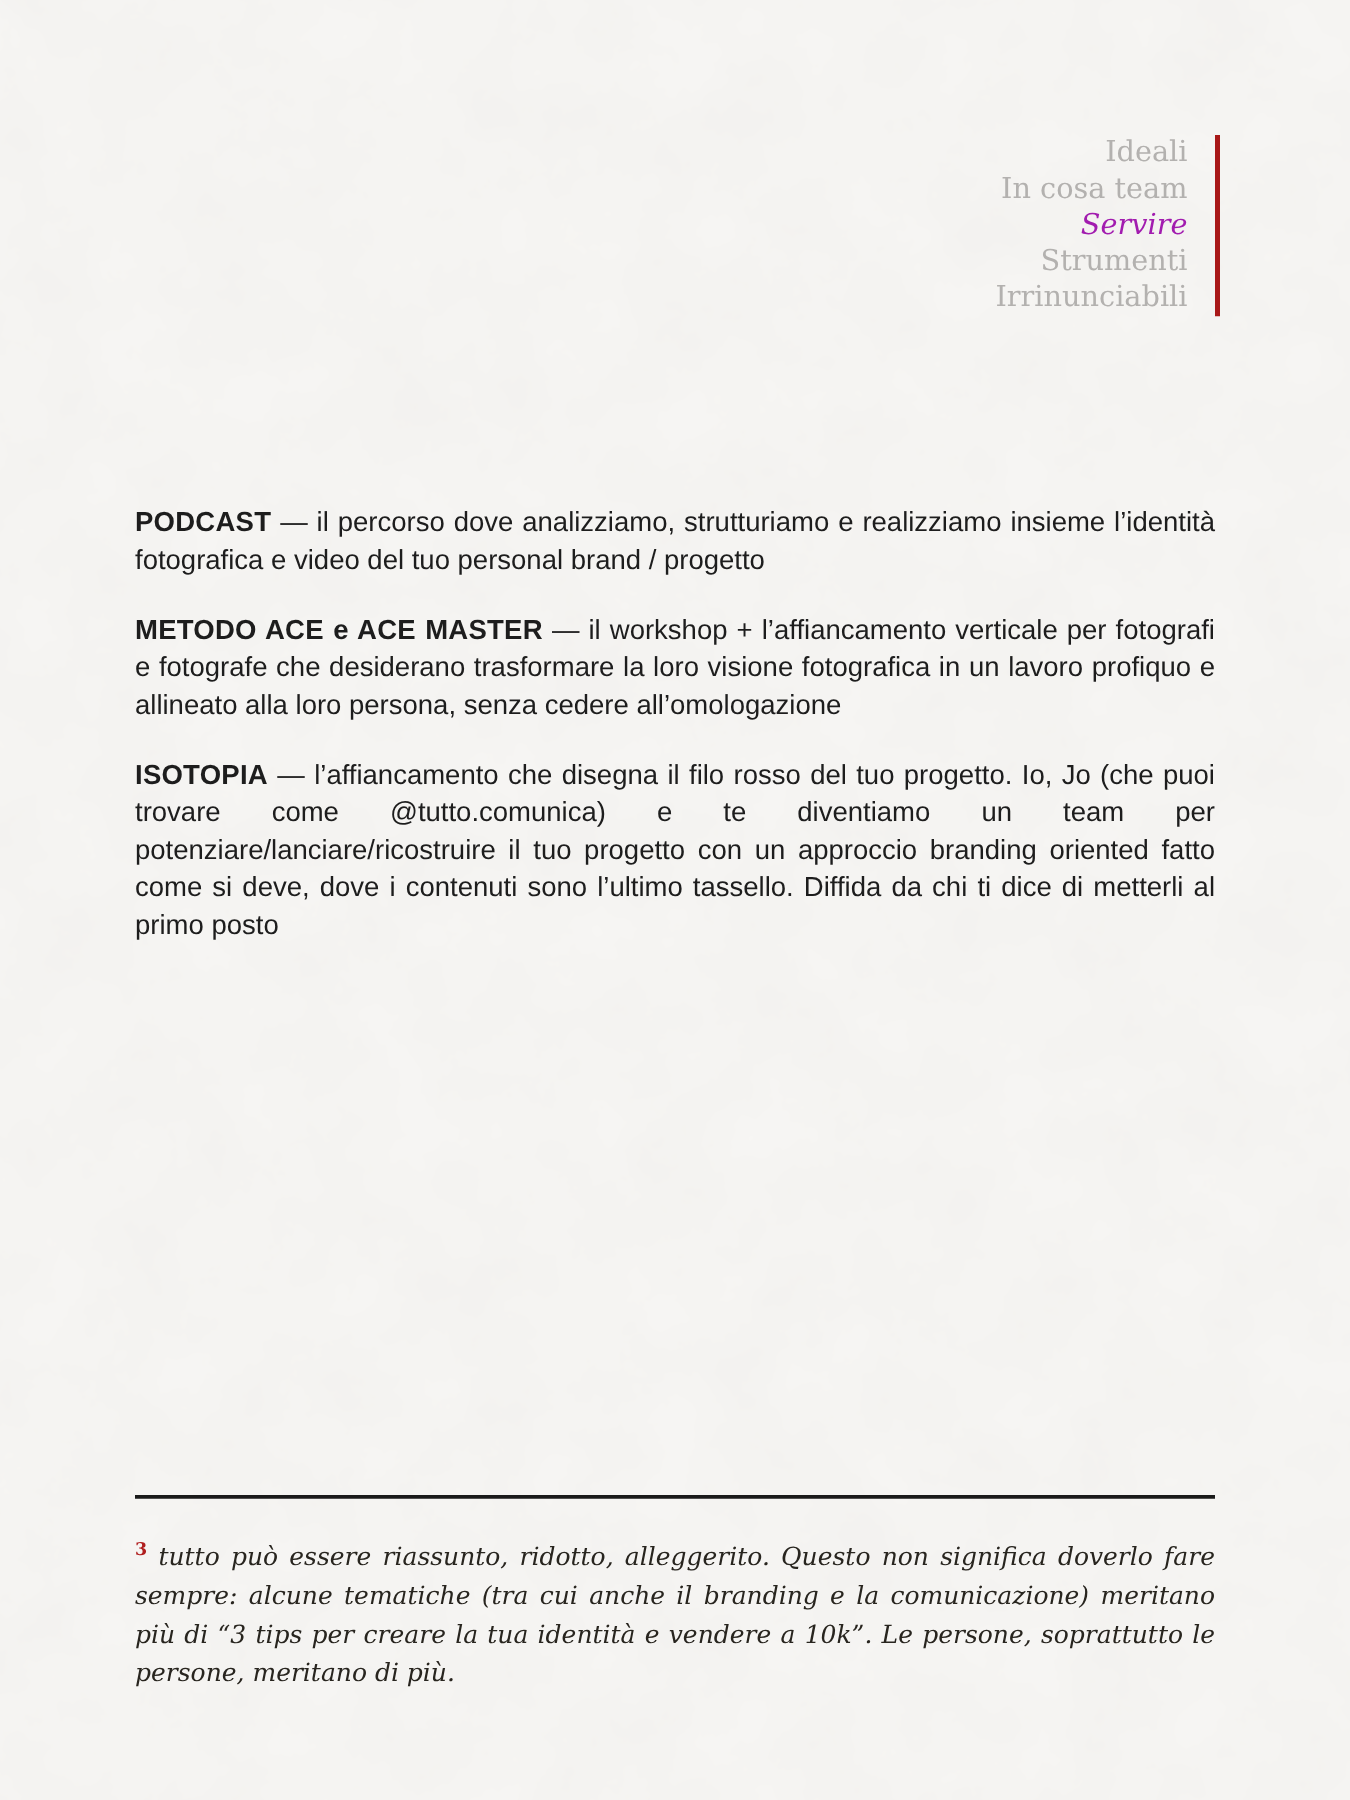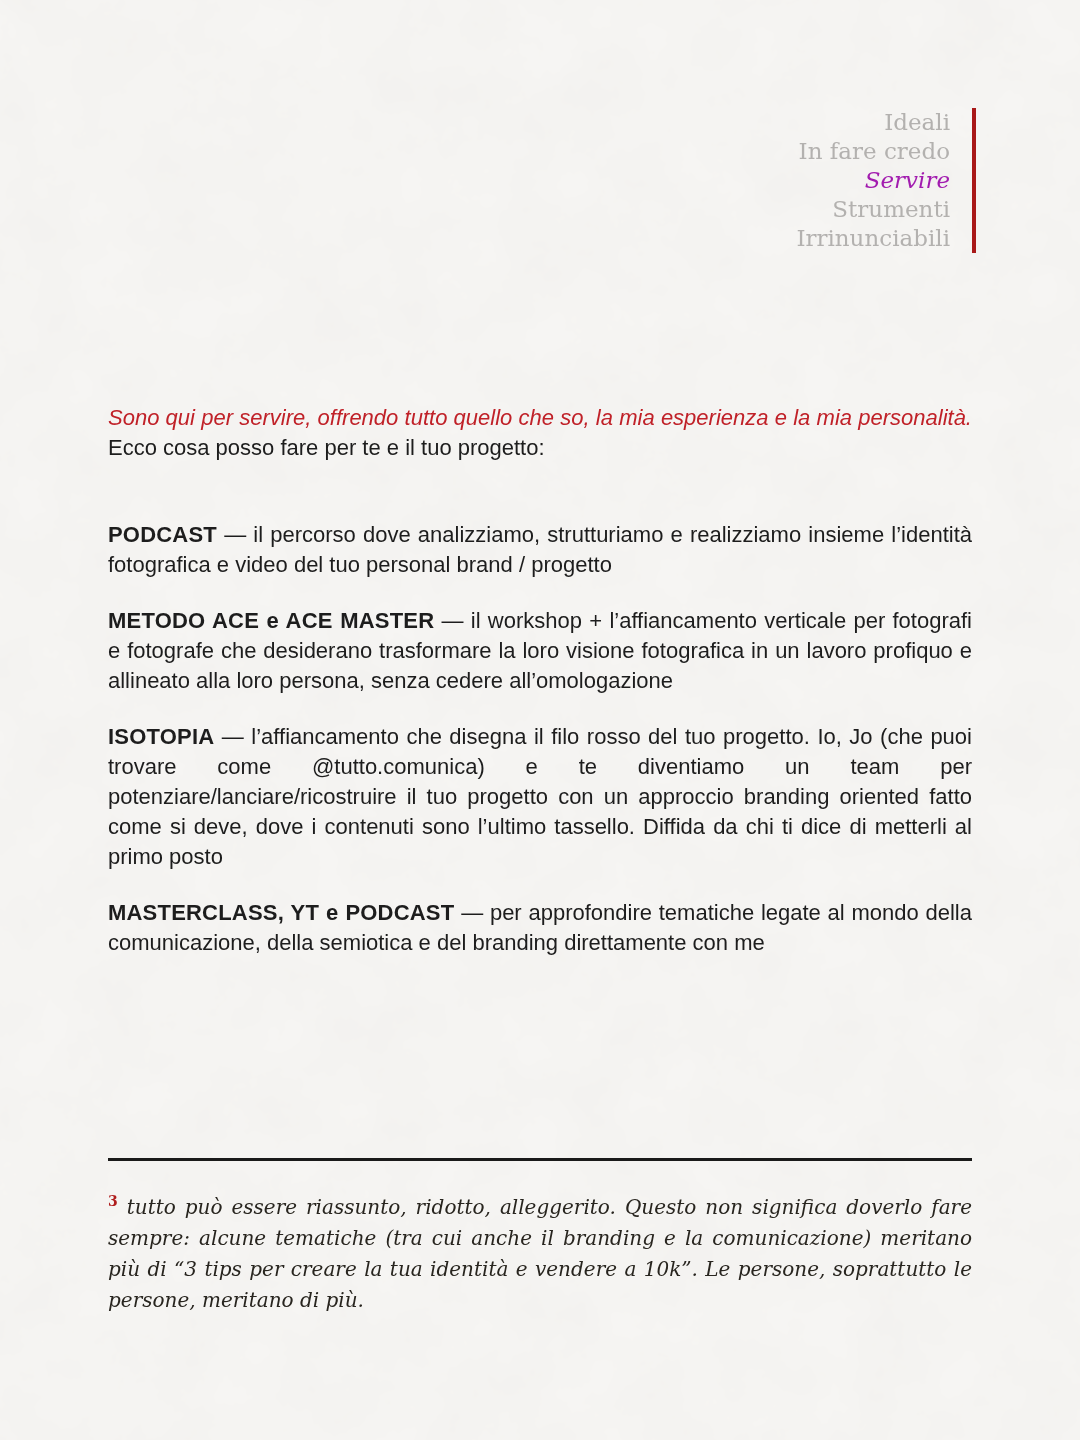--- a/index.html
+++ b/index.html
@@ -38,21 +38,21 @@
   .content p{margin:0 0 26px 0;}
   .content p.big-gap{margin-bottom:57px;}
   .lead{font-weight:700;letter-spacing:.2px;}
   .red-italic{color:#c02128;font-style:italic;}
   sup.ref{
     color:#c02128;font-weight:700;
     font-size:13px;line-height:0;vertical-align:super;
   }
 
   
-  .foot{position:absolute;left:108px;top:1158px;width:864px;}
+  .foot{position:absolute;left:108px;top:1196px;width:864px;}
   .rule{height:3px;background:#1a1a1a;}
   .footnote{
     margin:31px 0 0 0;
     font-family:"DejaVu Serif",serif;font-style:italic;
     font-size:20px;line-height:31px;
     color:#28251f;
     text-align:justify;
   }
   .footnote sup.ref{font-style:normal;font-size:14px;color:#b01e1e;}
 </style>
@@ -64,58 +64,49 @@
   <svg class="texture" width="1080" height="1440" aria-hidden="true">
     <filter id="paper">
       <feTurbulence type="fractalNoise" baseFrequency="0.014" numOctaves="5" seed="7" result="n"></feTurbulence>
       <feColorMatrix in="n" type="matrix" values="0 0 0 0 0.45  0 0 0 0 0.44  0 0 0 0 0.42  0 0 0 0.07 0"></feColorMatrix>
     </filter>
     <rect width="100%" height="100%" filter="url(#paper)"></rect>
   </svg>
 
   <nav class="nav">
     <span class="nav-item">Ideali</span>
-    <span class="nav-item">In fare credo</span>
+    <span class="nav-item">In cosa team</span>
     <span class="nav-item active">Servire</span>
     <span class="nav-item">Strumenti</span>
     <span class="nav-item">Irrinunciabili</span>
   </nav>
   <div class="nav-bar"></div>
 
   <main class="content">
 
 
-    <p class="big-gap">
-      <span class="red-italic">Sono qui per servire, offrendo tutto quello che so, la mia esperienza e la mia personalità.</span>
-      <span>Ecco cosa posso fare per te e il tuo progetto:</span>
-    </p>
 
     <p>
       <span class="lead">PODCAST</span>
       <span class="dash">—</span>
       <span>il percorso dove analizziamo, strutturiamo e realizziamo insieme l’identità fotografica e video del tuo personal brand / progetto</span>
     </p>
 
     <p>
       <span class="lead">METODO ACE e ACE MASTER</span>
       <span class="dash">—</span>
       <span>il workshop + l’affiancamento verticale per fotografi e fotografe che desiderano trasformare la loro visione fotografica in un lavoro profiquo e allineato alla loro persona, senza cedere all’omologazione</span>
     </p>
 
     <p>
       <span class="lead">ISOTOPIA</span>
       <span class="dash">—</span>
       <span>l’affiancamento che disegna il filo rosso del tuo progetto. Io, Jo (che puoi trovare come @tutto.comunica) e te diventiamo un team per potenziare/lanciare/ricostruire il tuo progetto con un approccio branding oriented fatto come si deve, dove i contenuti sono l’ultimo tassello. Diffida da chi ti dice di metterli al primo posto</span>
     </p>
 
-    <p>
-      <span class="lead">MASTERCLASS, YT e PODCAST</span>
-      <span class="dash">—</span>
-      <span>per approfondire tematiche legate al mondo della comunicazione, della semiotica e del branding direttamente con me</span>
-    </p>
 
   </main>
 
   <footer class="foot">
     <div class="rule"></div>
     <p class="footnote"><sup class="ref">3</sup>
       <span>tutto può essere riassunto, ridotto, alleggerito. Questo non significa doverlo fare sempre: alcune tematiche (tra cui anche il branding e la comunicazione) meritano più di “3 tips per creare la tua identità e vendere a 10k”. Le persone, soprattutto le persone, meritano di più.</span></p>
   </footer>
 
 </div>

